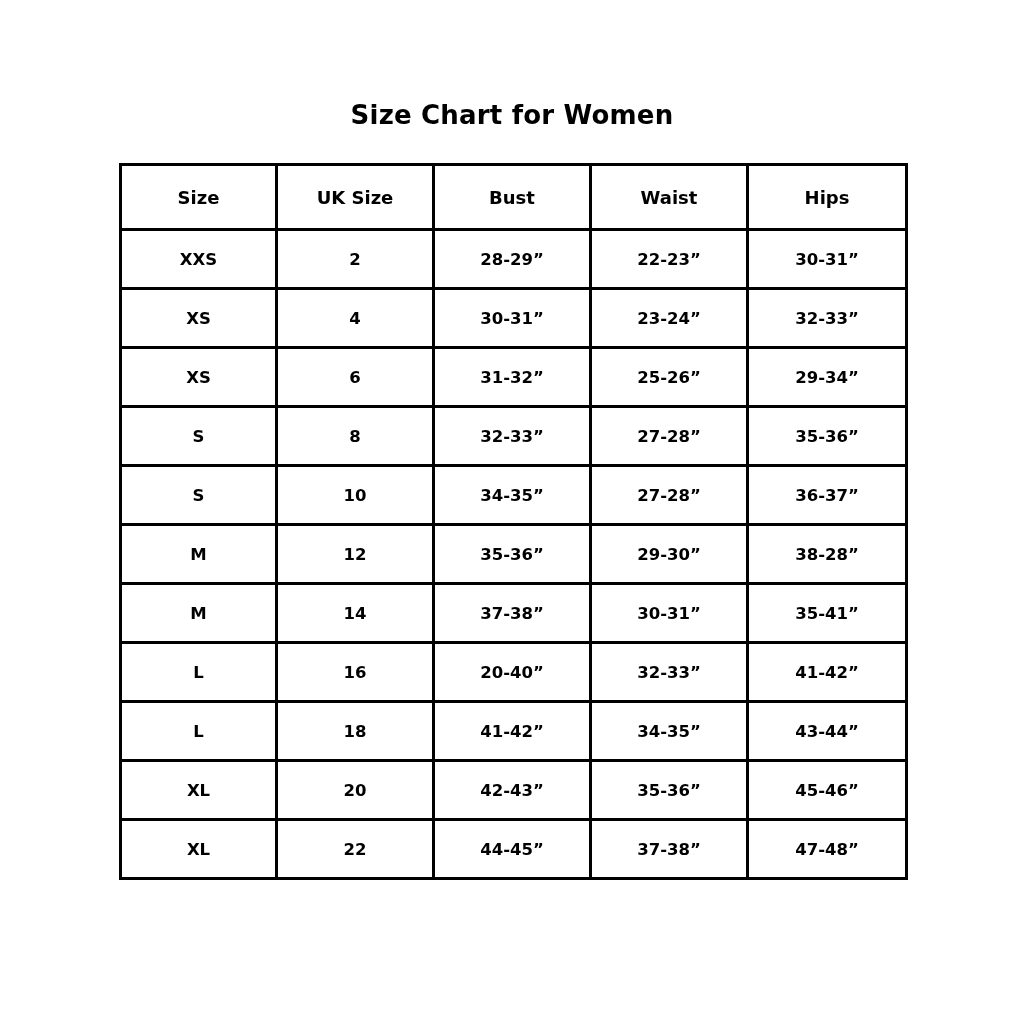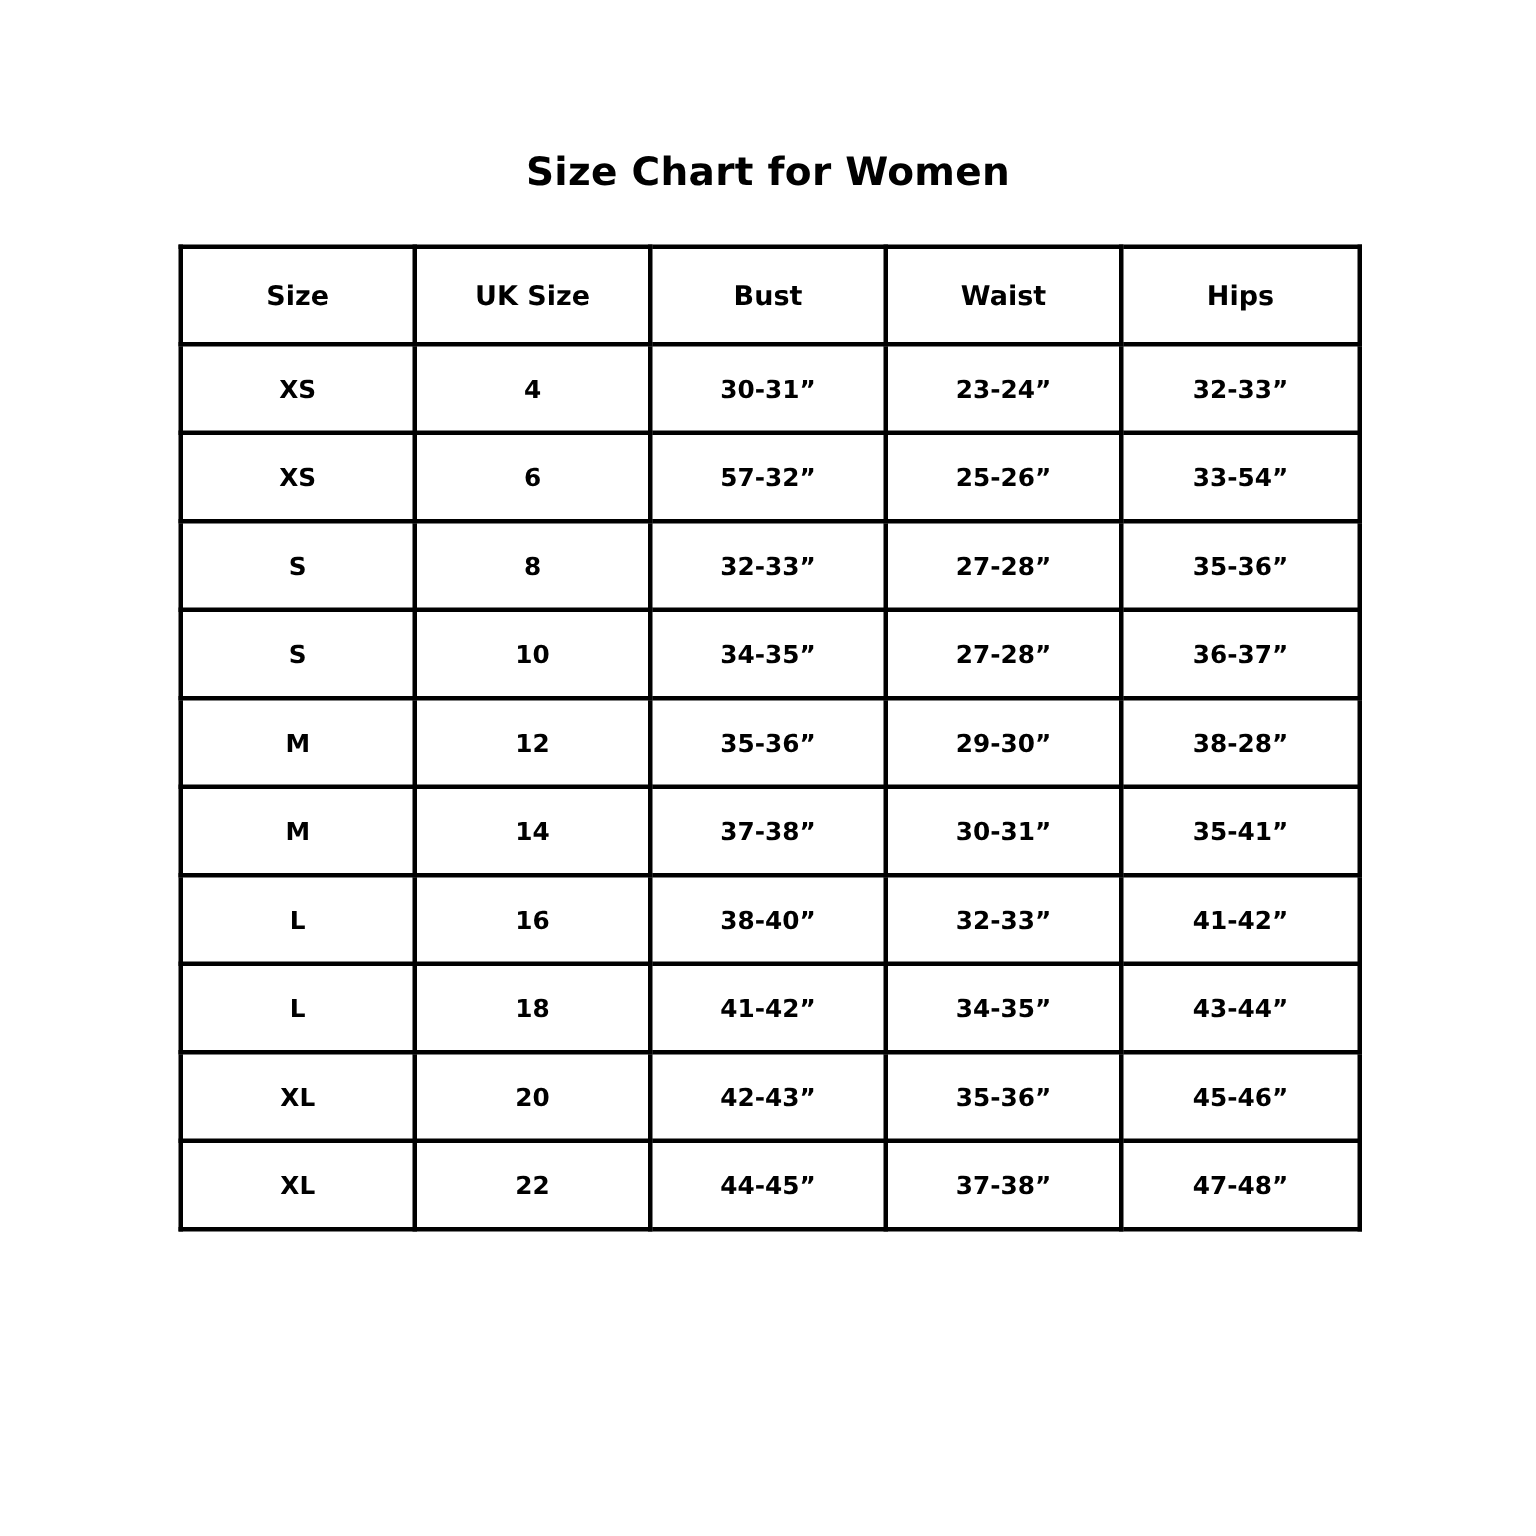--- a/index.html
+++ b/index.html
@@ -81,32 +81,39 @@
         <tr>
           <th>Size</th>
           <th>UK Size</th>
           <th>Bust</th>
           <th>Waist</th>
           <th>Hips</th>
         </tr>
       </thead>
       <tbody>
         <tr>
+          <td>XXS</td>
+          <td>2</td>
+          <td>28-29”</td>
+          <td>22-23”</td>
+          <td>30-31”</td>
+        </tr>
+        <tr>
           <td>XS</td>
           <td>4</td>
           <td>30-31”</td>
           <td>23-24”</td>
           <td>32-33”</td>
         </tr>
         <tr>
           <td>XS</td>
           <td>6</td>
-          <td>57-32”</td>
+          <td>31-32”</td>
           <td>25-26”</td>
-          <td>33-54”</td>
+          <td>29-34”</td>
         </tr>
         <tr>
           <td>S</td>
           <td>8</td>
           <td>32-33”</td>
           <td>27-28”</td>
           <td>35-36”</td>
         </tr>
         <tr>
           <td>S</td>
@@ -125,21 +132,21 @@
         <tr>
           <td>M</td>
           <td>14</td>
           <td>37-38”</td>
           <td>30-31”</td>
           <td>35-41”</td>
         </tr>
         <tr>
           <td>L</td>
           <td>16</td>
-          <td>38-40”</td>
+          <td>20-40”</td>
           <td>32-33”</td>
           <td>41-42”</td>
         </tr>
         <tr>
           <td>L</td>
           <td>18</td>
           <td>41-42”</td>
           <td>34-35”</td>
           <td>43-44”</td>
         </tr>

